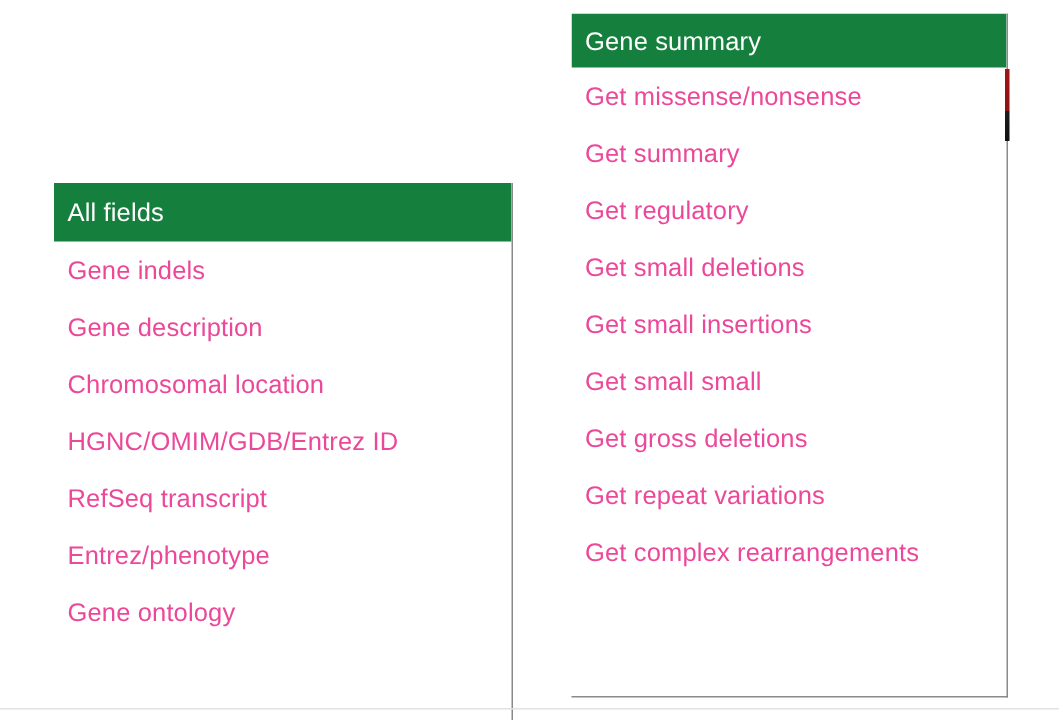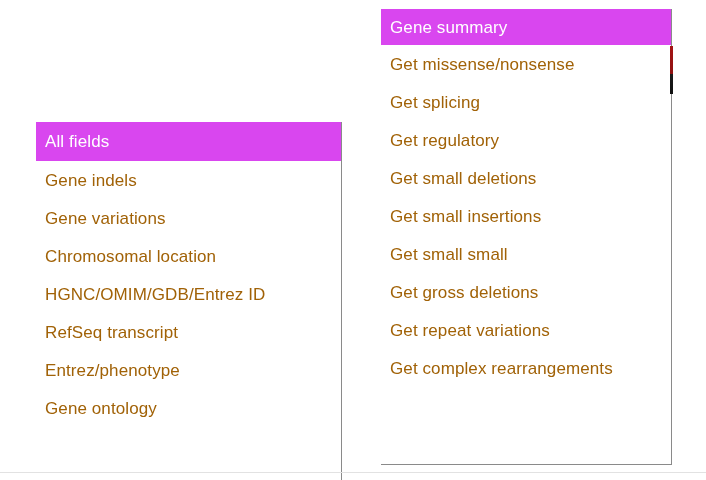--- a/index.html
+++ b/index.html
@@ -29,35 +29,35 @@
     border: 1px solid #b8b8b8;
     border-right-color: #8a8a8a;
     border-bottom-color: #8a8a8a;
     overflow: hidden;
   }
 
   .listbox .option {
     display: flex;
     align-items: center;
     box-sizing: border-box;
-    color: #a16207;
+    color: #ec4899;
     font-size: 17px;
     line-height: 1;
     letter-spacing: 0.1px;
     white-space: nowrap;
     cursor: default;
   }
 
   .listbox .option .label {
     display: block;
     padding-left: 9px;
   }
 
   .listbox .option.selected {
-    background: #d946ef;
+    background: #15803d;
     color: #ffffff;
   }
 
   
   #fields-listbox {
     left: 36px;
     top: 122px;
     width: 306px;
     height: 432px;
     border-top: none;
@@ -113,21 +113,21 @@
 
   <div class="listbox" id="fields-listbox">
 
     <div class="option selected">
       <span class="label">All fields</span>
     </div>
     <div class="option">
       <span class="label">Gene indels</span>
     </div>
     <div class="option">
-      <span class="label">Gene variations</span>
+      <span class="label">Gene description</span>
     </div>
     <div class="option">
       <span class="label">Chromosomal location</span>
     </div>
     <div class="option">
       <span class="label">HGNC/OMIM/GDB/Entrez ID</span>
     </div>
     <div class="option">
       <span class="label">RefSeq transcript</span>
     </div>
@@ -141,21 +141,21 @@
 
   <div class="listbox" id="actions-listbox">
 
     <div class="option selected">
       <span class="label">Gene summary</span>
     </div>
     <div class="option">
       <span class="label">Get missense/nonsense</span>
     </div>
     <div class="option">
-      <span class="label">Get splicing</span>
+      <span class="label">Get summary</span>
     </div>
     <div class="option">
       <span class="label">Get regulatory</span>
     </div>
     <div class="option">
       <span class="label">Get small deletions</span>
     </div>
     <div class="option">
       <span class="label">Get small insertions</span>
     </div>

